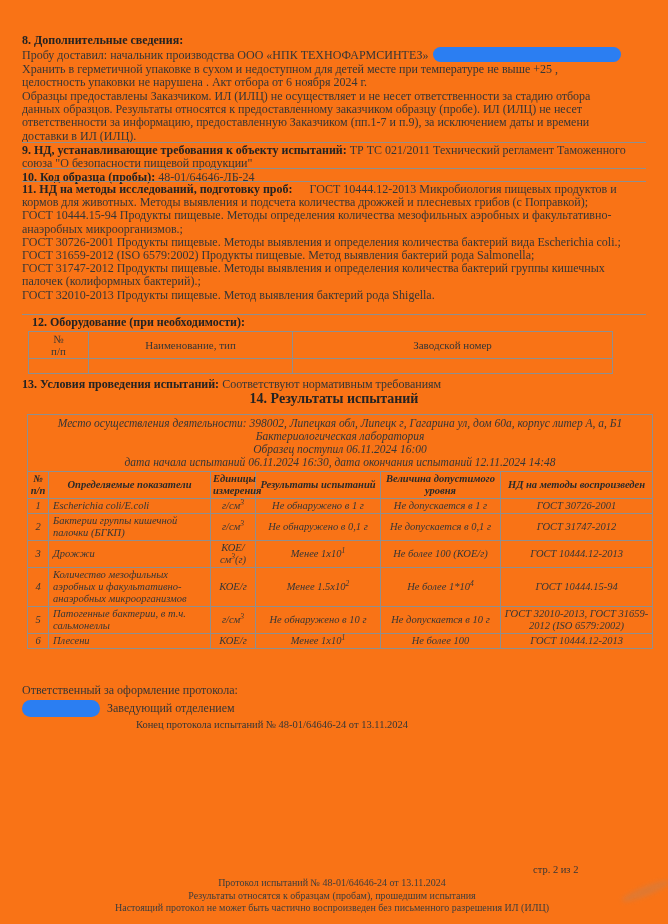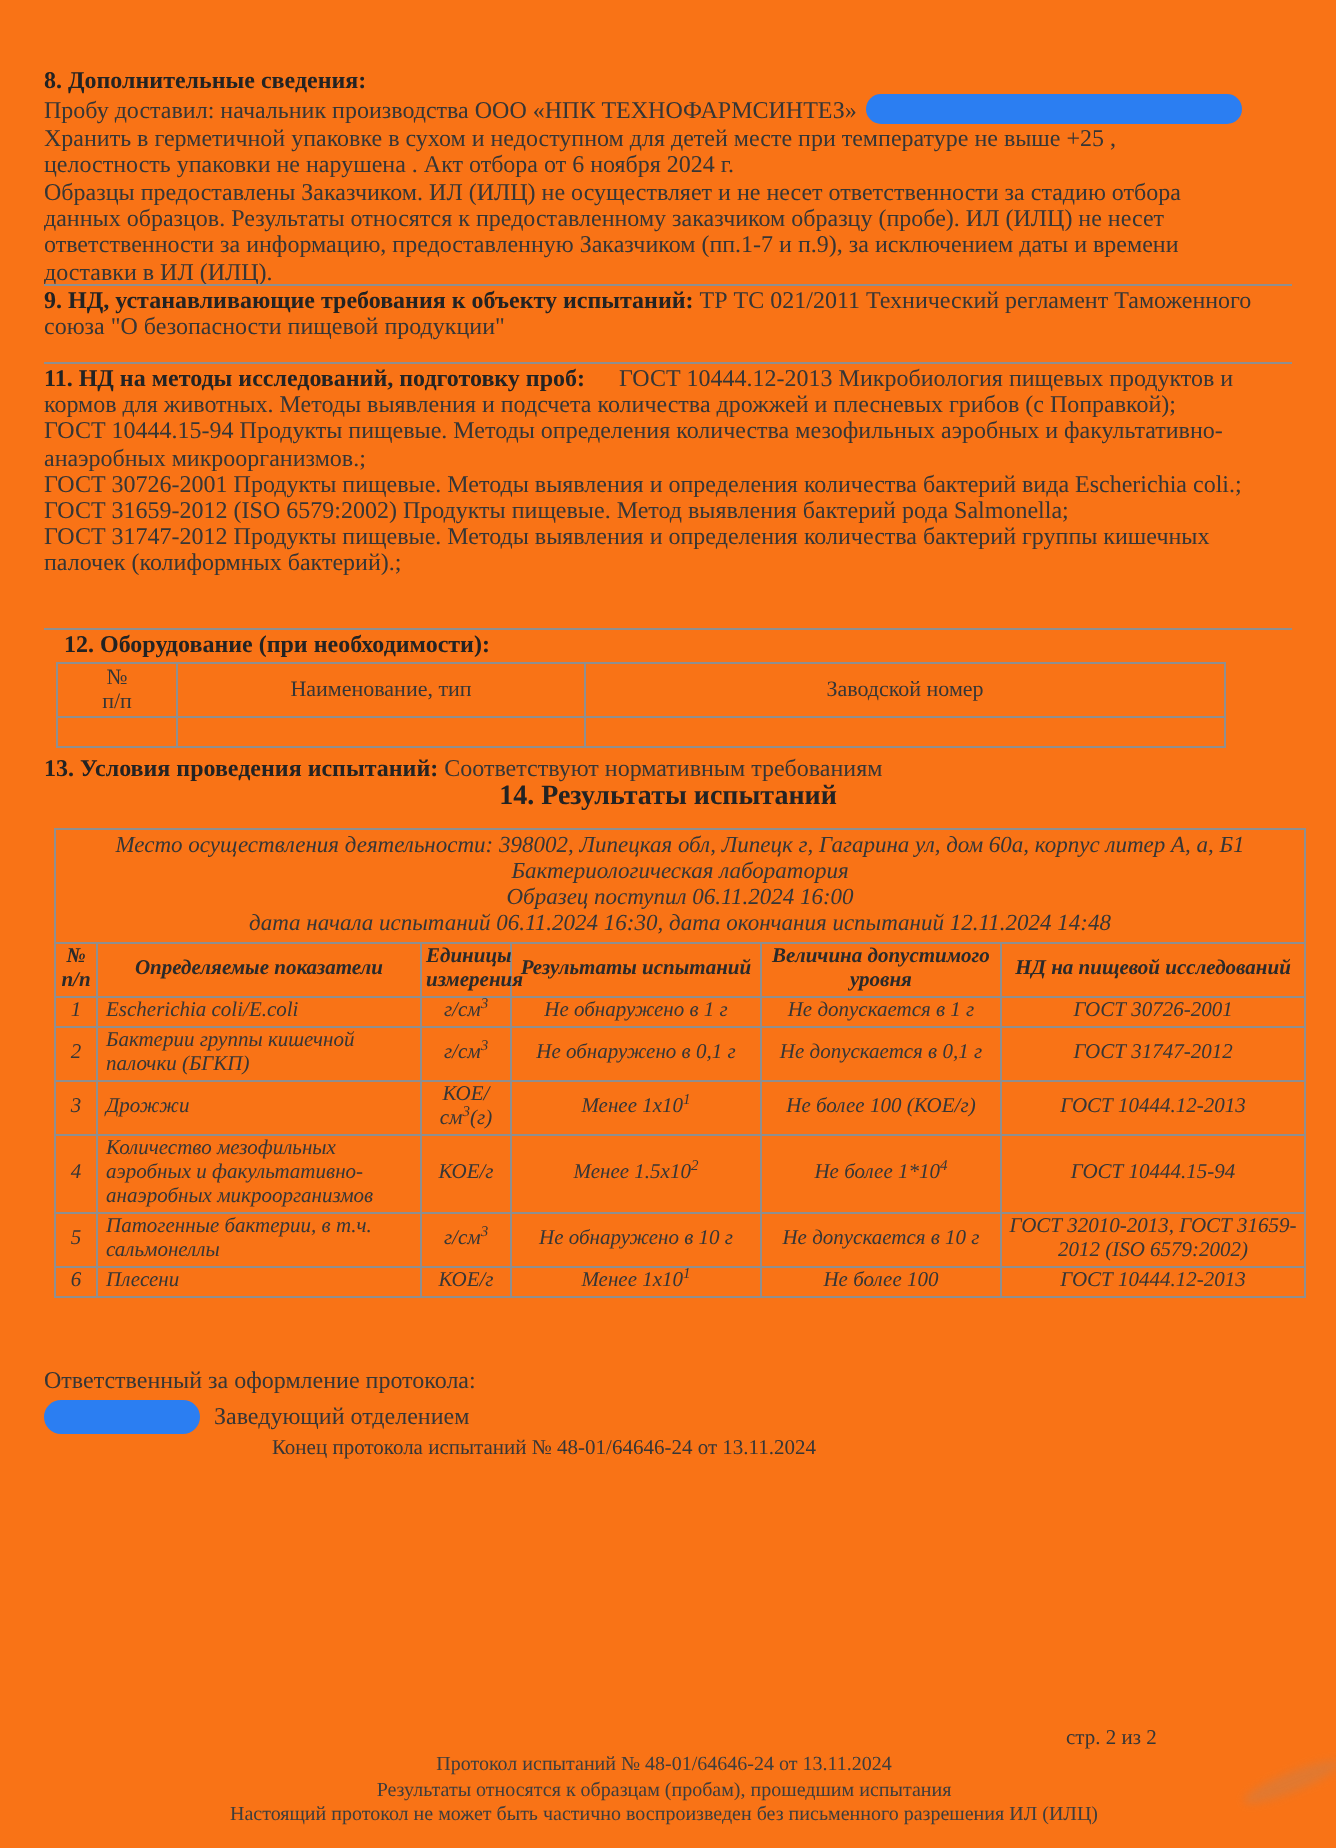--- a/index.html
+++ b/index.html
@@ -69,36 +69,41 @@
 
         <div class="ln">доставки в ИЛ (ИЛЦ).</div>
       </div>
   </div>
 
   <div class="blk rule-top wrapln" style="top:142px">
     <span class="bold">9. НД, устанавливающие требования к объекту испытаний:</span>
     <span>ТР ТС 021/2011 Технический регламент Таможенного союза "О безопасности пищевой продукции"</span>
   </div>
 
+  <div class="blk rule-top" style="top:168px">
+    <span class="bold">10. Код образца (пробы):</span>
+    <span>48-01/64646-ЛБ-24</span>
+  </div>
 
   <div class="blk rule-top" style="top:181px">
     <div class="wrapln">
       <span class="lbl-float">11. НД на методы исследований, подготовку проб:</span>
       <span>ГОСТ 10444.12-2013 Микробиология пищевых продуктов и кормов для животных. Методы выявления и подсчета количества дрожжей и плесневых грибов (с Поправкой);</span>
     </div>
     <div>
 
         <div class="wrapln">ГОСТ 10444.15-94 Продукты пищевые. Методы определения количества мезофильных аэробных и факультативно-анаэробных микроорганизмов.;</div>
 
         <div class="wrapln">ГОСТ 30726-2001 Продукты пищевые. Методы выявления и определения количества бактерий вида Escherichia coli.;</div>
 
         <div class="wrapln">ГОСТ 31659-2012 (ISO 6579:2002) Продукты пищевые. Метод выявления бактерий рода Salmonella;</div>
 
         <div class="wrapln">ГОСТ 31747-2012 Продукты пищевые. Методы выявления и определения количества бактерий группы кишечных палочек (колиформных бактерий).;</div>
 
+        <div class="wrapln">ГОСТ 32010-2013 Продукты пищевые. Метод выявления бактерий рода Shigella.</div>
       </div>
   </div>
 
   <div class="blk rule-top" style="top:314px">
     <div class="ln bold" style="padding-left:10px">12. Оборудование (при необходимости):</div>
   </div>
   <table class="equip">
     <colgroup>
         <col style="width:60px">
         <col style="width:204px">
@@ -148,21 +153,21 @@
       </tr>
       <tr class="hdr">
         <th>
           <div>№</div>
           <div>п/п</div>
         </th>
         <th>Определяемые показатели</th>
         <th>Единицы измерения</th>
         <th>Результаты испытаний</th>
         <th>Величина допустимого уровня</th>
-        <th>НД на пищевой исследований</th>
+        <th>НД на методы воспроизведен</th>
       </tr>
     </tbody>
     <tbody>
 
         <tr>
           <td>1</td>
           <td class="left">Escherichia coli/E.coli</td>
           <td><span>г/см</span><sup>3</sup><span></span></td>
           <td><span>Не обнаружено в 1 г</span><sup></sup></td>
           <td><span>Не допускается в 1 г</span><sup></sup></td>

